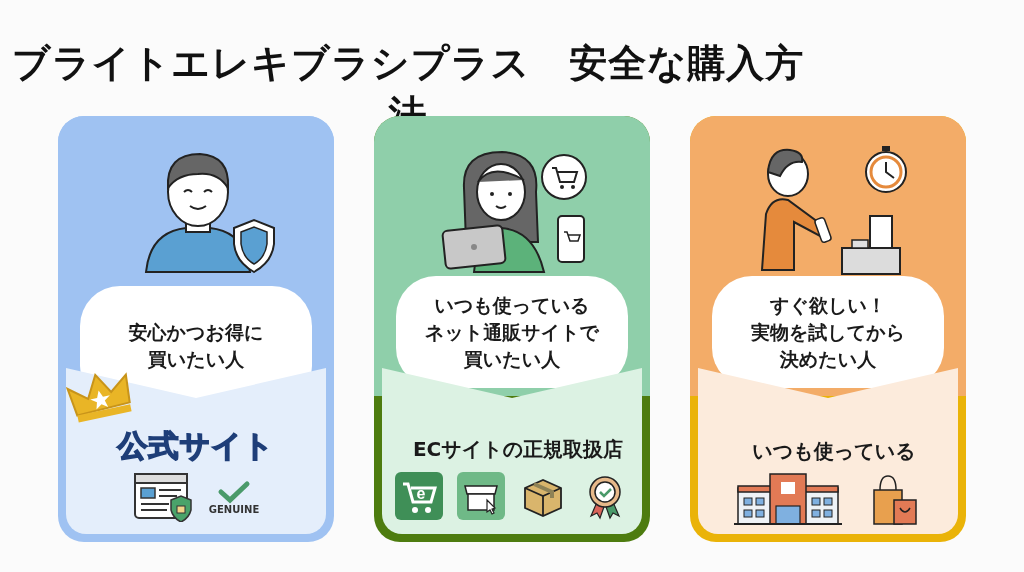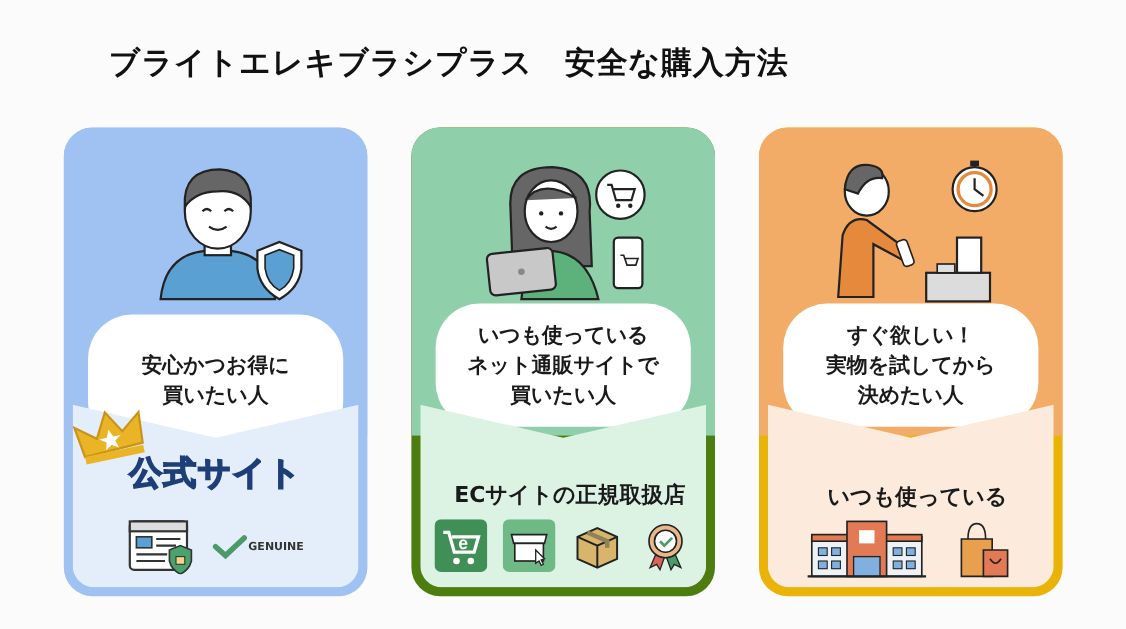--- a/index.html
+++ b/index.html
@@ -1,20 +1,20 @@
 <!DOCTYPE html>
 <html><head>
 <meta charset="utf-8">
 <style>
   * { box-sizing: border-box; margin: 0; padding: 0; }
   html, body { width: 1024px; height: 572px; overflow: hidden; background: #fbfbfb; }
   body { font-family: "DejaVu Sans", "Liberation Sans", sans-serif; position: relative; }
   .title {
     position: absolute; top: 38px; left: 0; width: 816px; text-align: center;
-    font-size: 28px; font-weight: 900; color: #111; letter-spacing: 1px;
+    font-size: 38px; font-weight: 900; color: #111; letter-spacing: 1px;
   }
   .card {
     position: absolute; top: 116px; width: 276px; height: 426px;
     border-radius: 26px; overflow: hidden;
   }
   .card .top { position: absolute; left: 0; top: 0; width: 100%; height: 280px; }
   .card .bottom {
     position: absolute; left: 8px; right: 8px; bottom: 8px; height: 166px;
     border-radius: 0 0 20px 20px;
     clip-path: polygon(0 0, 50% 30px, 100% 0, 100% 100%, 0 100%);
@@ -36,21 +36,21 @@
   #c1 .top { background: #9fc2f2; }
   #c1 .bottom { background: #e4eefb; }
   #c2 { left: 374px; background: #4d7c0f; }
   #c2 .top { background: #8fcfaa; }
   #c2 .bottom { background: #dcf2e3; }
   #c3 { left: 690px; background: #eab308; }
   #c3 .top { background: #f3ac68; }
   #c3 .bottom { background: #fcebdc; }
 
   .official {
-    position: absolute; top: 294px; left: 0; width: 100%; text-align: center;
+    position: absolute; top: 310px; left: 0; width: 100%; text-align: center;
     font-size: 30px; font-weight: 900; color: #7fb0ee;
     -webkit-text-stroke: 1.5px #1e3e78; letter-spacing: 1px;
   }
   .genuine { font-size: 10px; font-weight: 800; color: #333; }
 </style>
 </head>
 <body>
 
 <div class="title">ブライトエレキブラシプラス　安全な購入方法</div>
 
@@ -81,21 +81,21 @@
     <svg width="62" height="50" viewBox="0 0 62 50">
       <rect x="2" y="2" width="52" height="44" rx="4" fill="#fff" stroke="#333" stroke-width="2"></rect>
       <rect x="2" y="2" width="52" height="9" fill="#ddd" stroke="#333" stroke-width="2"></rect>
       <rect x="8" y="16" width="14" height="10" fill="#5aa0d2" stroke="#333" stroke-width="1.5"></rect>
       <path d="M26 18 H48 M26 24 H44 M8 32 H36 M8 38 H34" stroke="#333" stroke-width="2"></path>
       <g>
         <path d="M38 28 L48 24 L58 28 L58 38 Q56 46 48 50 Q40 46 38 38 Z" fill="#4aa36a" stroke="#333" stroke-width="1.5"></path>
         <rect x="44" y="34" width="8" height="7" fill="#f1d58a" stroke="#333" stroke-width="1"></rect>
       </g>
     </svg>
-    <div style="display:flex;flex-direction:row;align-items:center;">
+    <div style="display:flex;flex-direction:column;align-items:center;">
       <svg width="34" height="24" viewBox="0 0 34 24">
         <path d="M4 12 L13 20 L30 4" stroke="#4a9a6a" stroke-width="5" fill="none" stroke-linecap="round"></path>
       </svg>
       <span class="genuine">GENUINE</span>
     </div>
   </div>
 </div>
 
 <div class="card" id="c2">
   <div class="top"></div>

